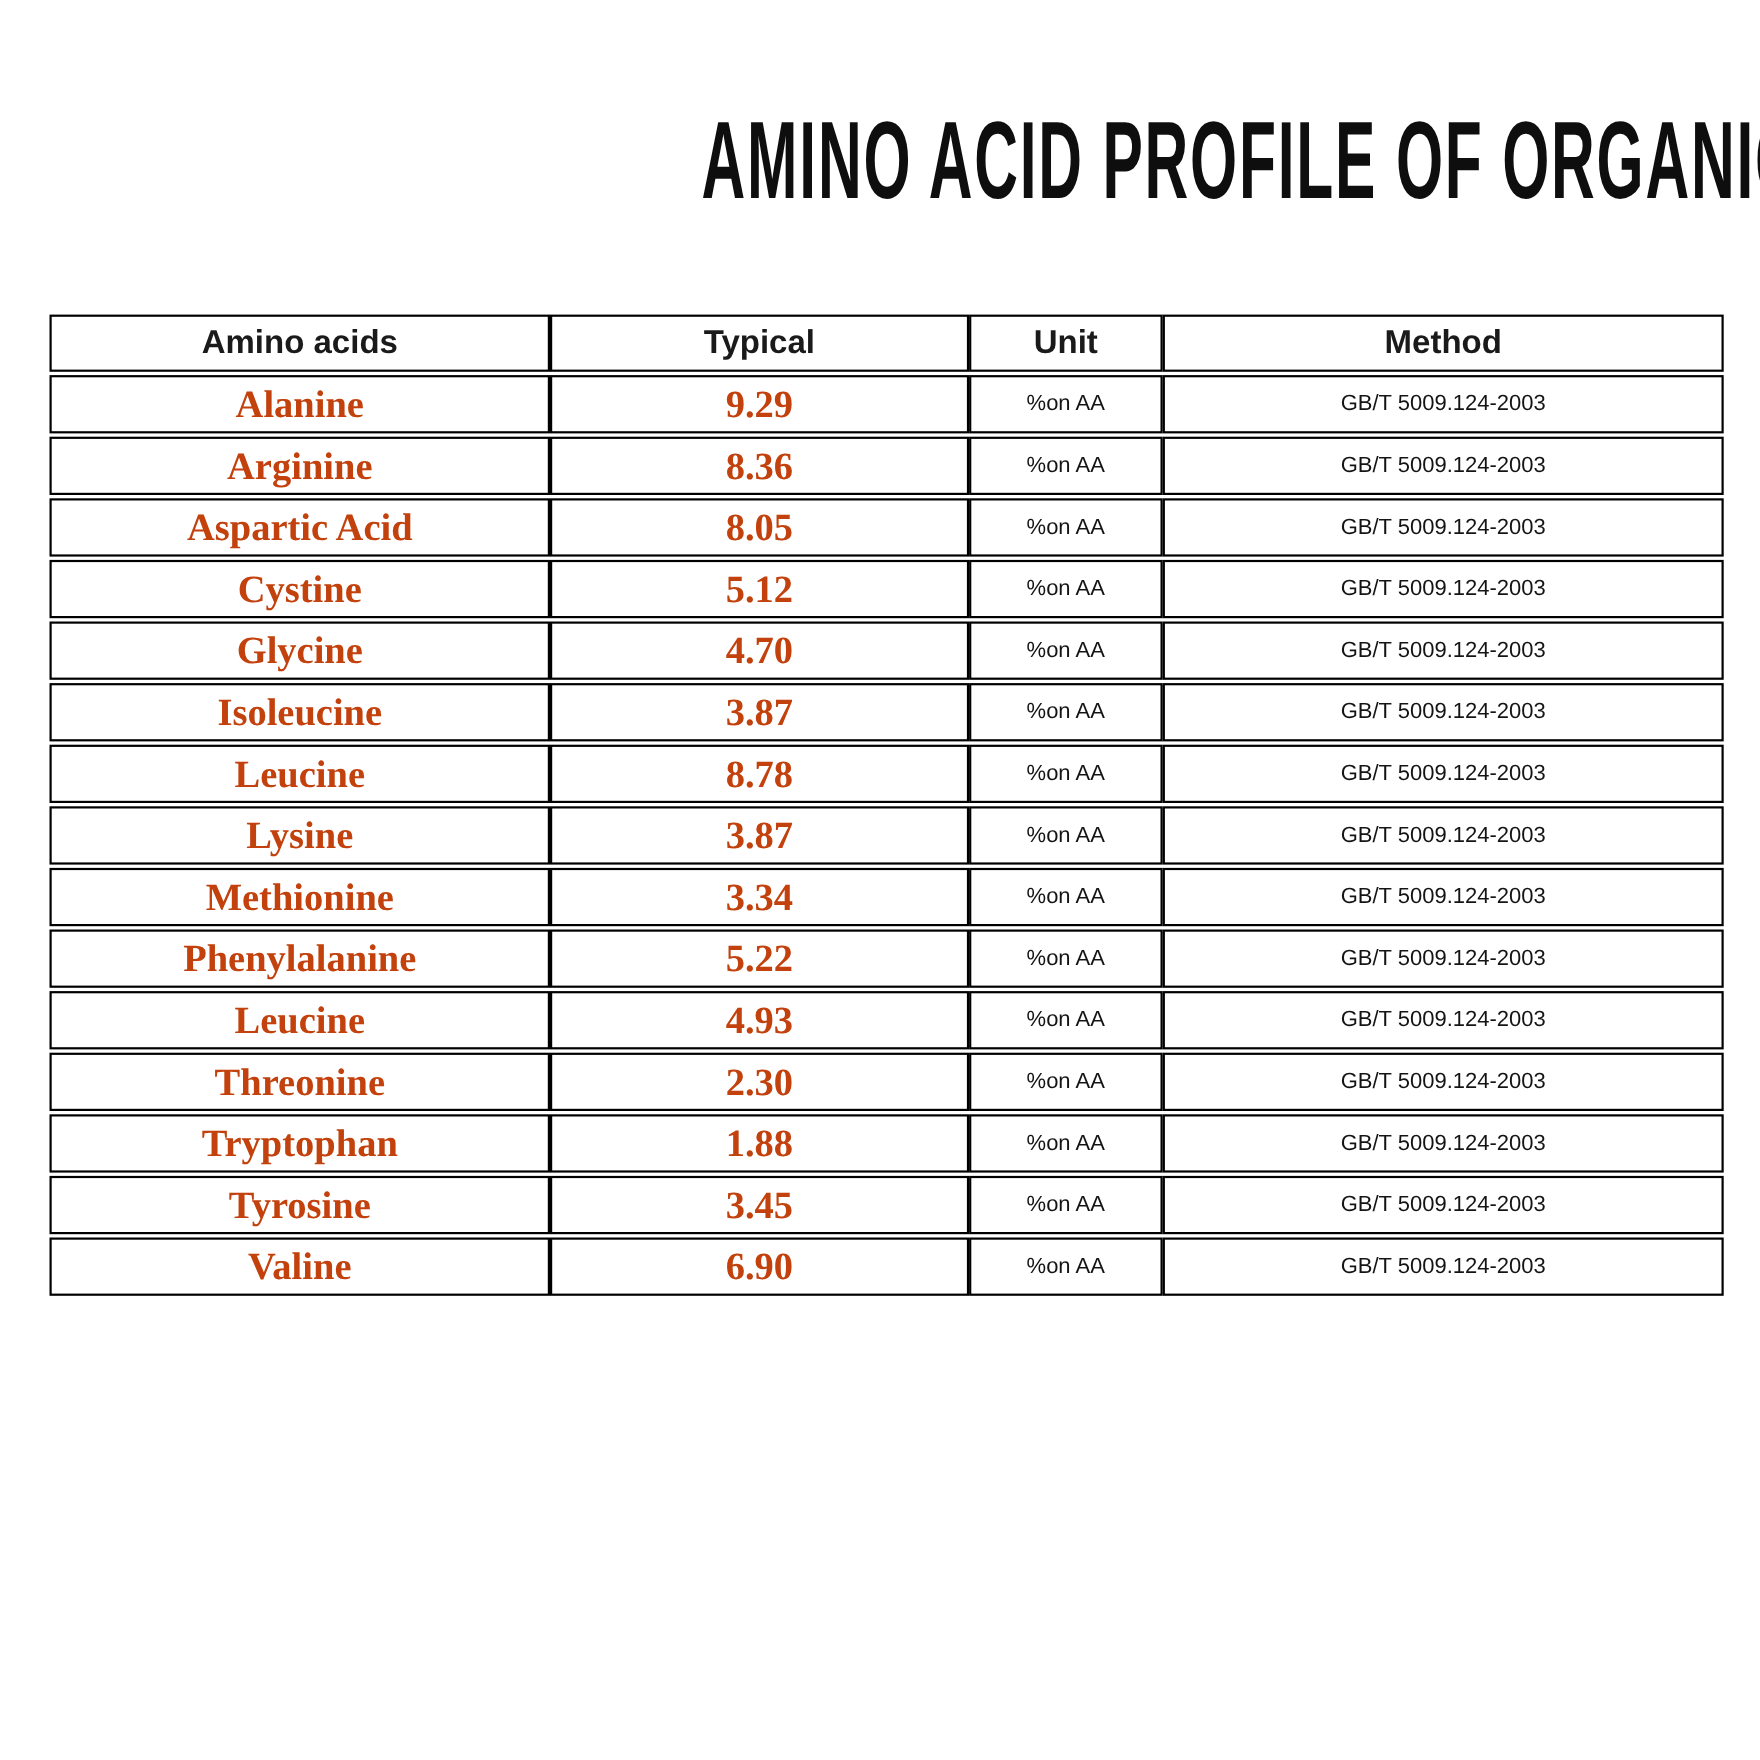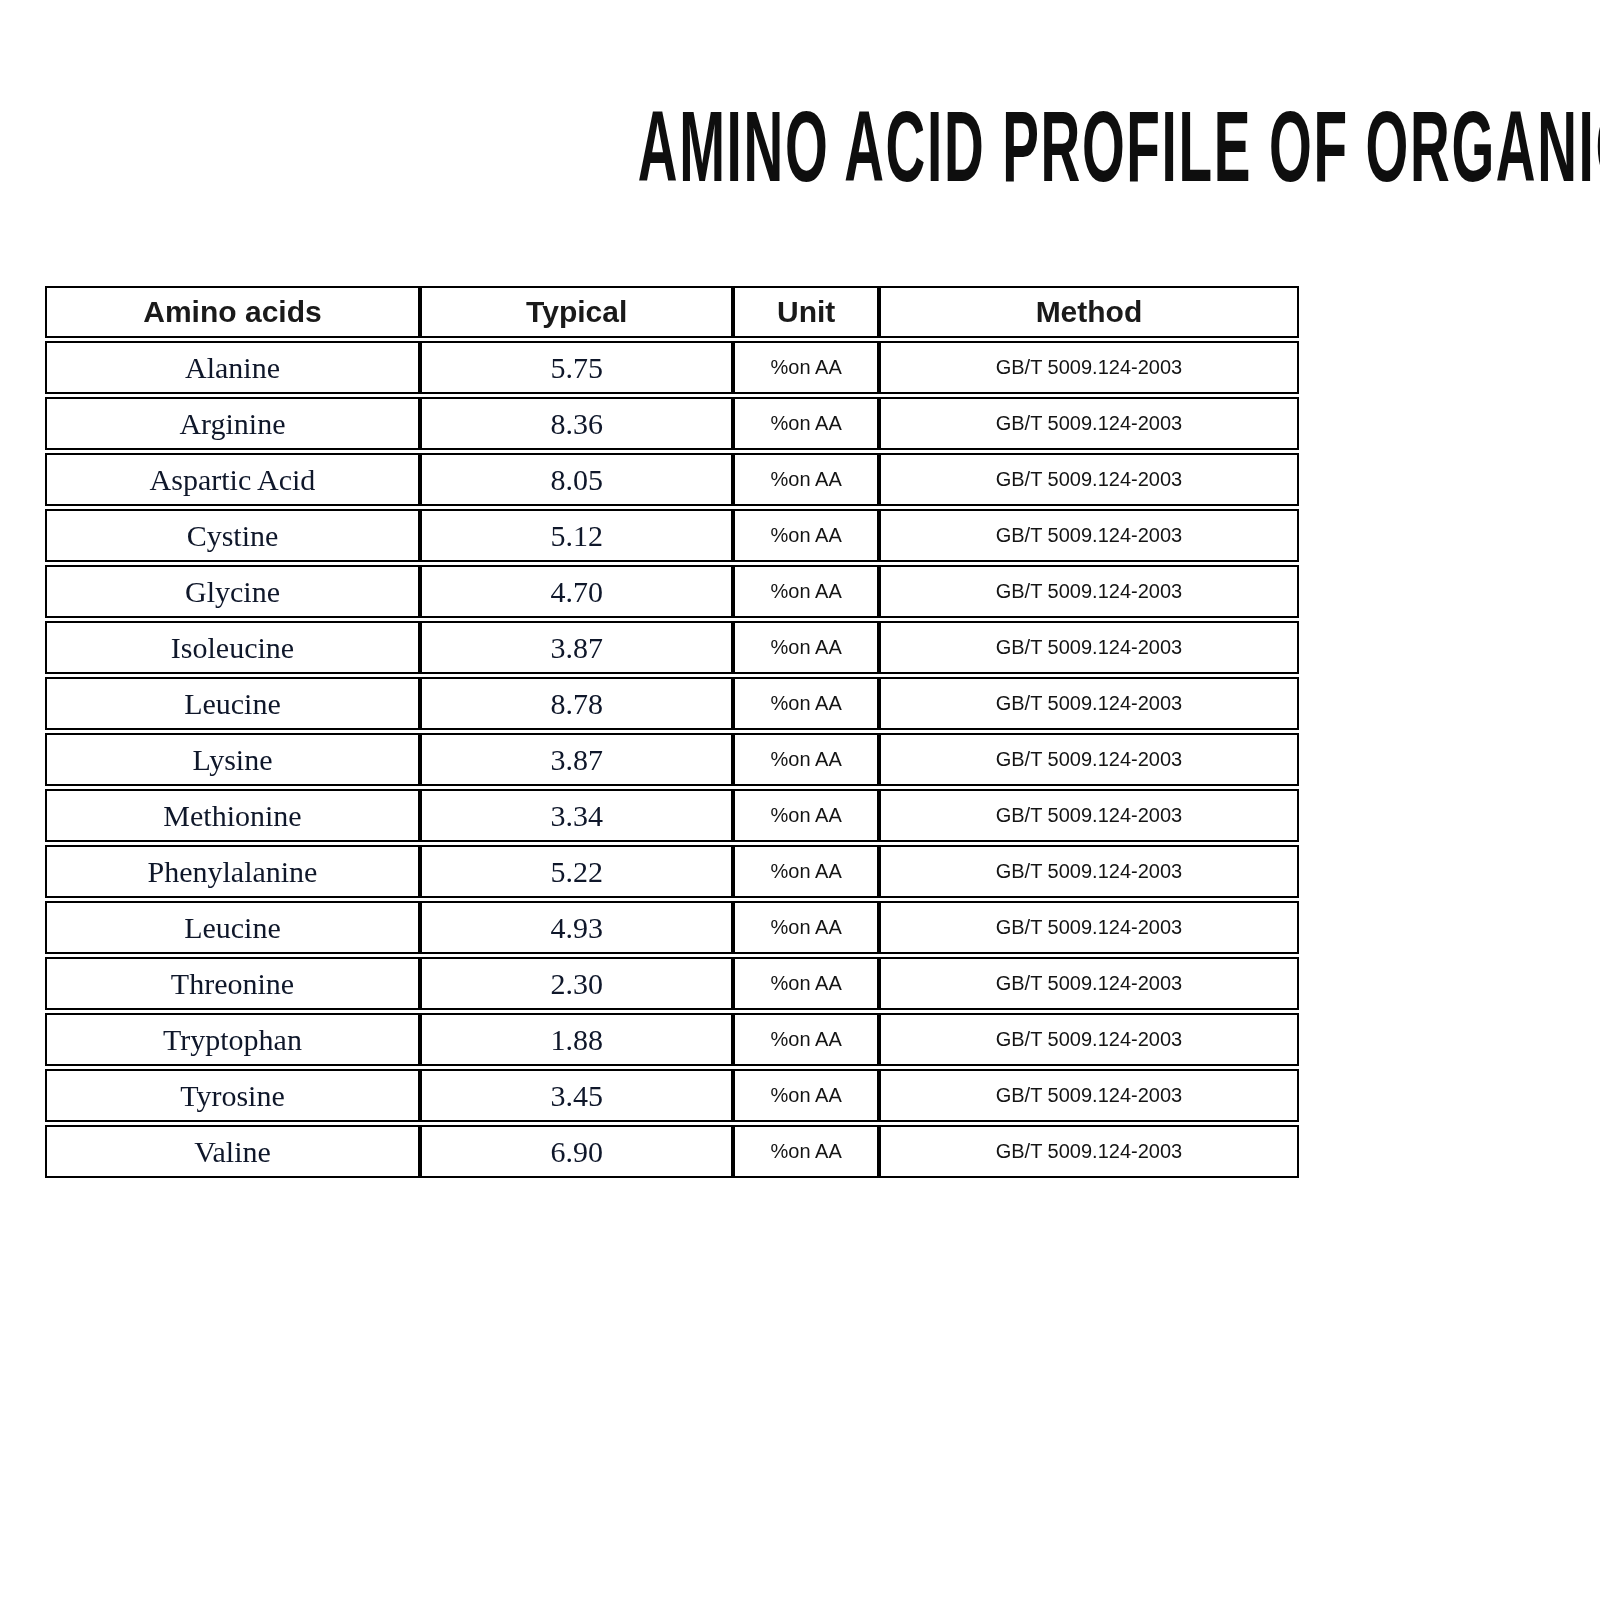--- a/index.html
+++ b/index.html
@@ -30,21 +30,21 @@
     line-height: 100px;
     letter-spacing: 3px;
     color: #0e0e0e;
     transform: scaleX(0.55);
     transform-origin: center top;
   }
   table.aa-table {
     position: absolute;
     left: 45px;
     top: 283px;
-    width: 1254px;
+    width: 1522px;
     table-layout: fixed;
     border-collapse: separate;
     border-spacing: 0 3px;
     color: #111111;
   }
   table.aa-table td, table.aa-table th {
     border: 2px solid #000000;
     text-align: center;
     vertical-align: middle;
     padding: 0 4px;
@@ -57,22 +57,23 @@
     height: 53px;
   }
   th {
     font-family: "Liberation Sans", sans-serif;
     font-size: 30px;
     font-weight: 600;
     color: #1a1a1a;
   }
   td.col-name, td.col-typical {
     font-family: "Liberation Serif", serif;
-    font-size: 30px;
-    color: #0f172a;
+    font-size: 35px;
+    color: #c2410c;
+    font-weight: bold;
   }
   td.col-unit, td.col-method {
     font-family: "Liberation Sans", sans-serif;
     font-size: 20px;
     color: #141414;
   }
 </style>
 </head>
 <body>
 
@@ -93,21 +94,21 @@
       <tr class="header-row">
         <th>Amino acids</th>
         <th>Typical</th>
         <th>Unit</th>
         <th>Method</th>
       </tr>
     </thead>
     <tbody>
         <tr class="data-row">
           <td class="col-name">Alanine</td>
-          <td class="col-typical">5.75</td>
+          <td class="col-typical">9.29</td>
           <td class="col-unit">%on AA</td>
           <td class="col-method">GB/T 5009.124-2003</td>
         </tr>
         <tr class="data-row">
           <td class="col-name">Arginine</td>
           <td class="col-typical">8.36</td>
           <td class="col-unit">%on AA</td>
           <td class="col-method">GB/T 5009.124-2003</td>
         </tr>
         <tr class="data-row">

